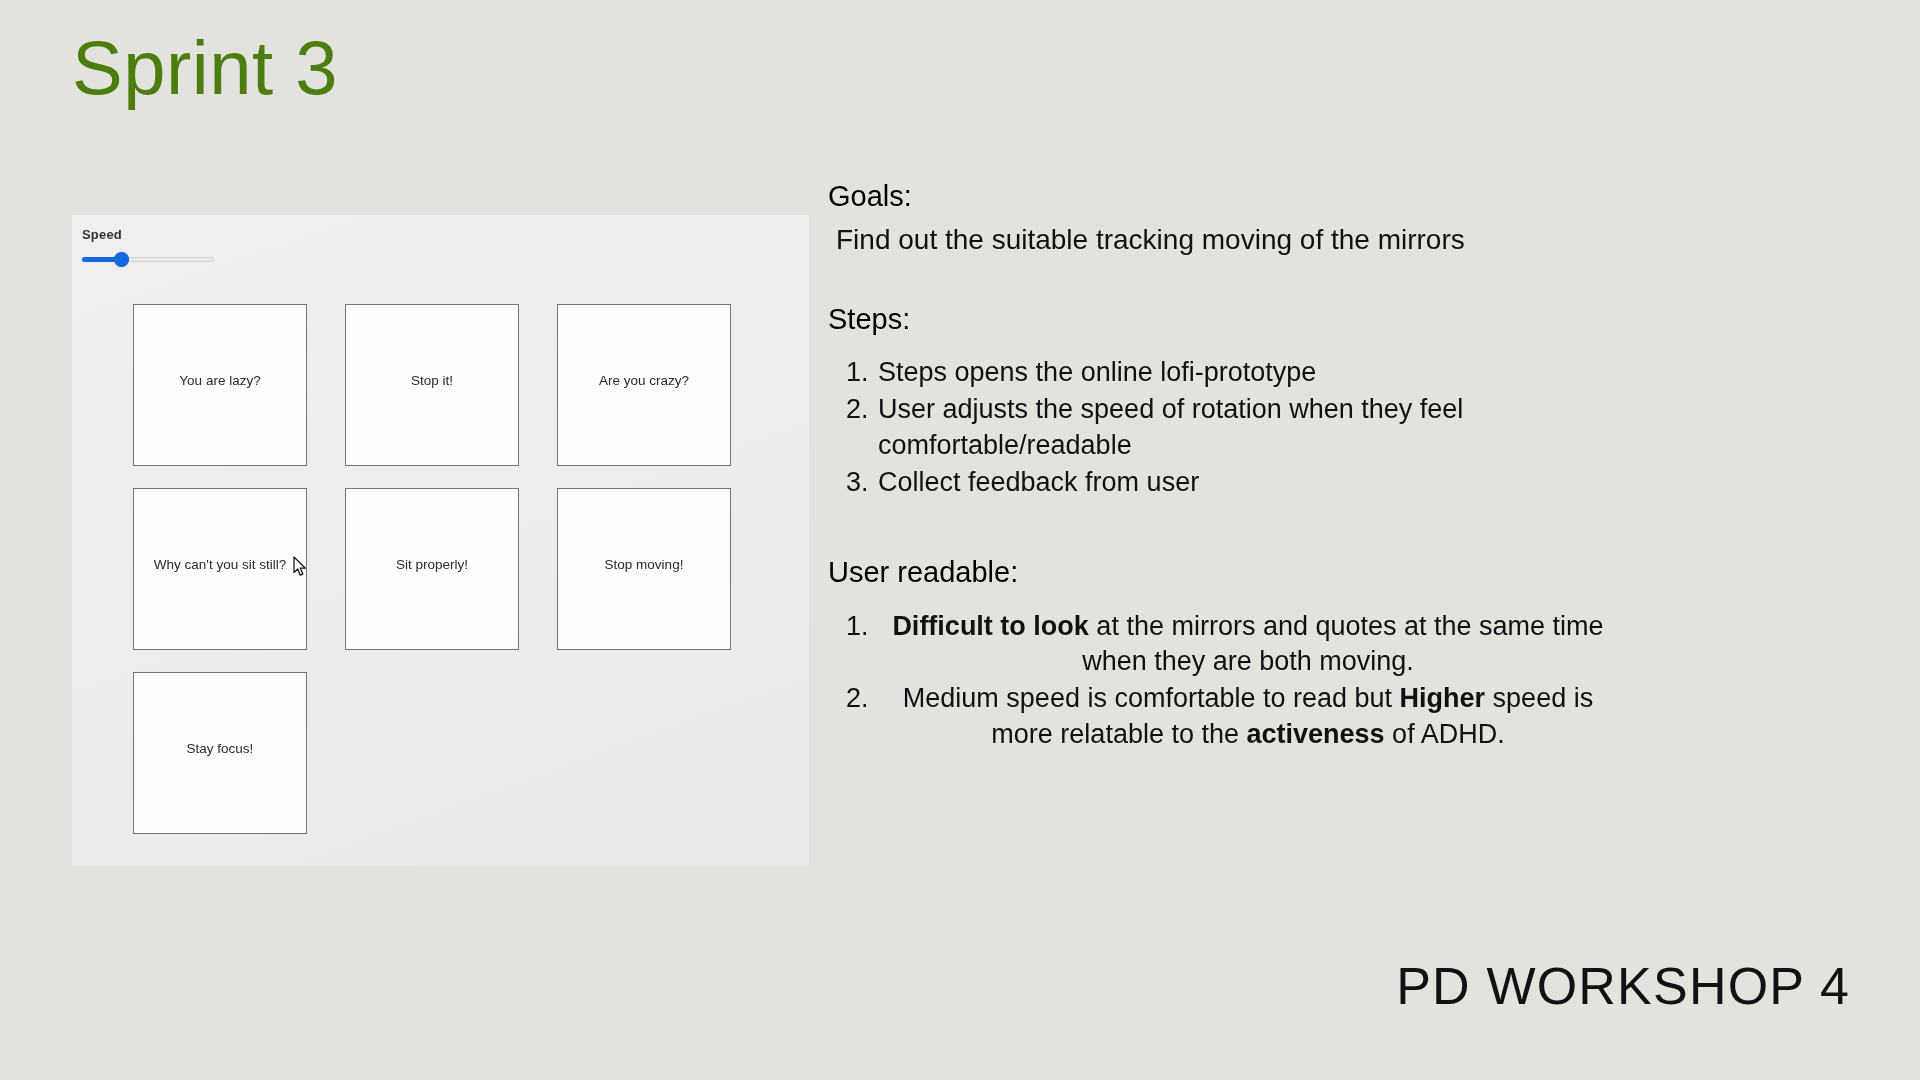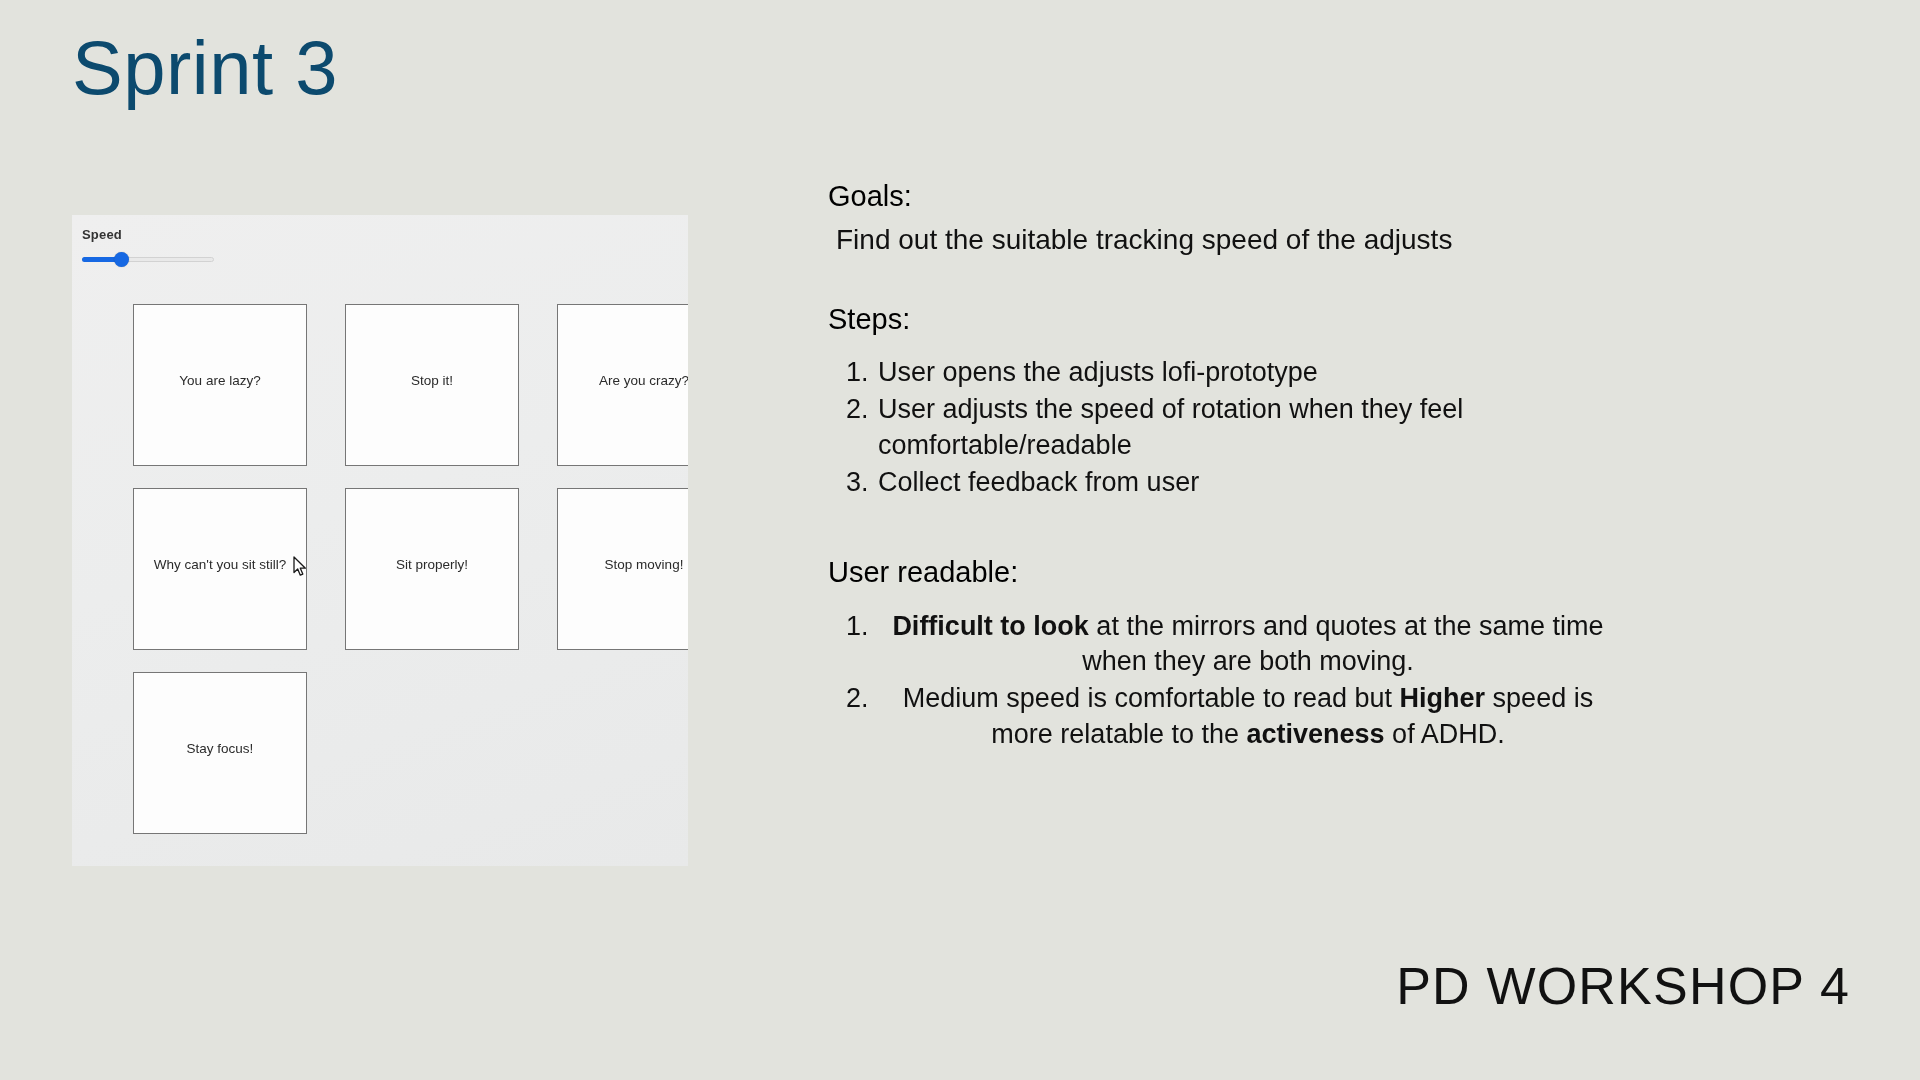--- a/index.html
+++ b/index.html
@@ -19,30 +19,30 @@
 
   
   .slide-title {
     position: absolute;
     left: 72px;
     top: 30px;
     font-size: 76px;
     font-weight: 300;
     letter-spacing: 0.5px;
     line-height: 1.0;
-    color: #0c4a6e;
+    color: #4d7c0f;
     white-space: nowrap;
   }
 
   
   .proto-panel {
     position: absolute;
     left: 72px;
     top: 215px;
-    width: 616px;
+    width: 737px;
     height: 651px;
     background: linear-gradient(160deg, #efefef 0%, #eceded 45%, #e8e9e9 100%);
     box-sizing: border-box;
     overflow: hidden;
   }
 
   .slider-block {
     position: absolute;
     left: 6px;
     top: 12px;
@@ -235,27 +235,27 @@
   </div>
 </div>
 
 <svg class="cursor-icon" viewBox="0 0 16 22" xmlns="http://www.w3.org/2000/svg" style="left: 293px; top: 556px;">
   <path d="M1 1 L1 16.5 L4.7 13 L7.3 19.2 L9.8 18.1 L7.3 12.2 L12.4 12.2 Z" fill="#ffffff" stroke="#1a1a1a" stroke-width="1.3" stroke-linejoin="round"></path>
 </svg>
 
 <div class="content-col">
 
   <div class="section-head">Goals:</div>
-  <div class="goal-text">Find out the suitable tracking speed of the adjusts</div>
+  <div class="goal-text">Find out the suitable tracking moving of the mirrors</div>
 
   <div class="spacer-md"></div>
 
   <div class="section-head">Steps:</div>
   <ol class="num-list steps-list">
-    <li>User opens the adjusts lofi-prototype</li>
+    <li>Steps opens the online lofi-prototype</li>
     <li>User adjusts the speed of rotation when they feel comfortable/readable</li>
     <li>Collect feedback from user</li>
   </ol>
 
   <div class="spacer-lg"></div>
 
   <div class="section-head">User readable:</div>
   <ol class="num-list feedback-list">
     <li><b>Difficult to look</b><span> at the mirrors and quotes at the same time when they are both moving.</span></li>
     <li><span>Medium speed is comfortable to read but </span><b>Higher</b><span> speed is more relatable to the </span><b>activeness</b><span> of ADHD.</span></li>

